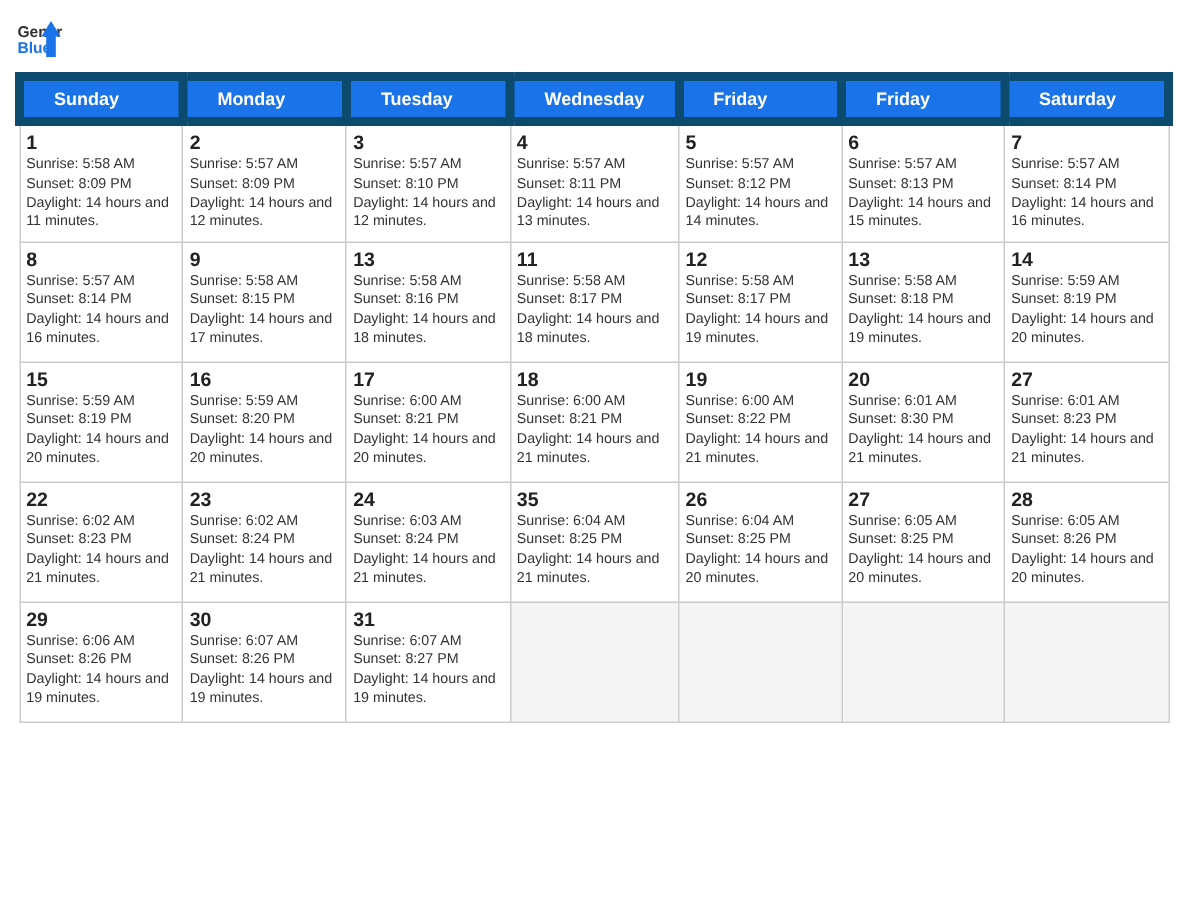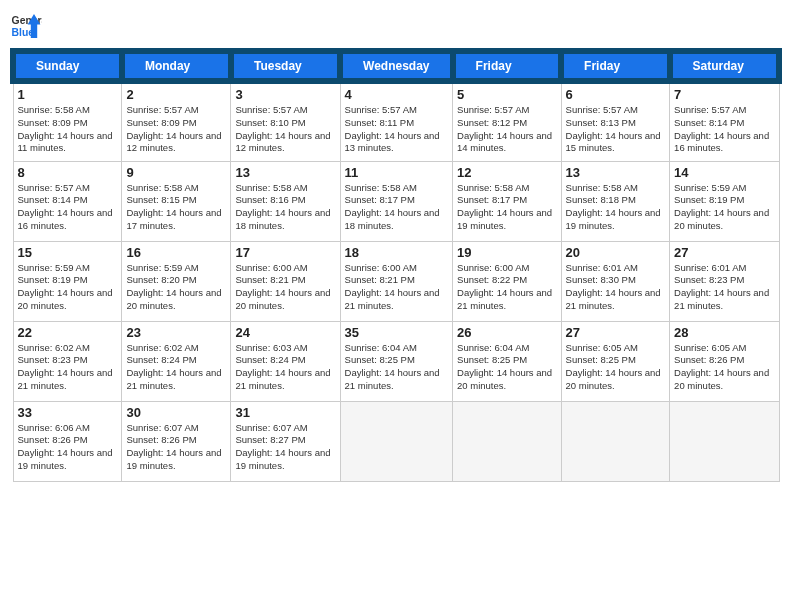--- a/index.html
+++ b/index.html
@@ -304,21 +304,21 @@
         <td>
           <span class="day-num">28</span>
           <div class="day-info">Sunrise: 6:05 AM
 Sunset: 8:26 PM
 Daylight: 14 hours
 and 20 minutes.</div>
         </td>
       </tr>
       <tr>
         <td>
-          <span class="day-num">33</span>
+          <span class="day-num">29</span>
           <div class="day-info">Sunrise: 6:06 AM
 Sunset: 8:26 PM
 Daylight: 14 hours
 and 19 minutes.</div>
         </td>
         <td>
           <span class="day-num">30</span>
           <div class="day-info">Sunrise: 6:07 AM
 Sunset: 8:26 PM
 Daylight: 14 hours

